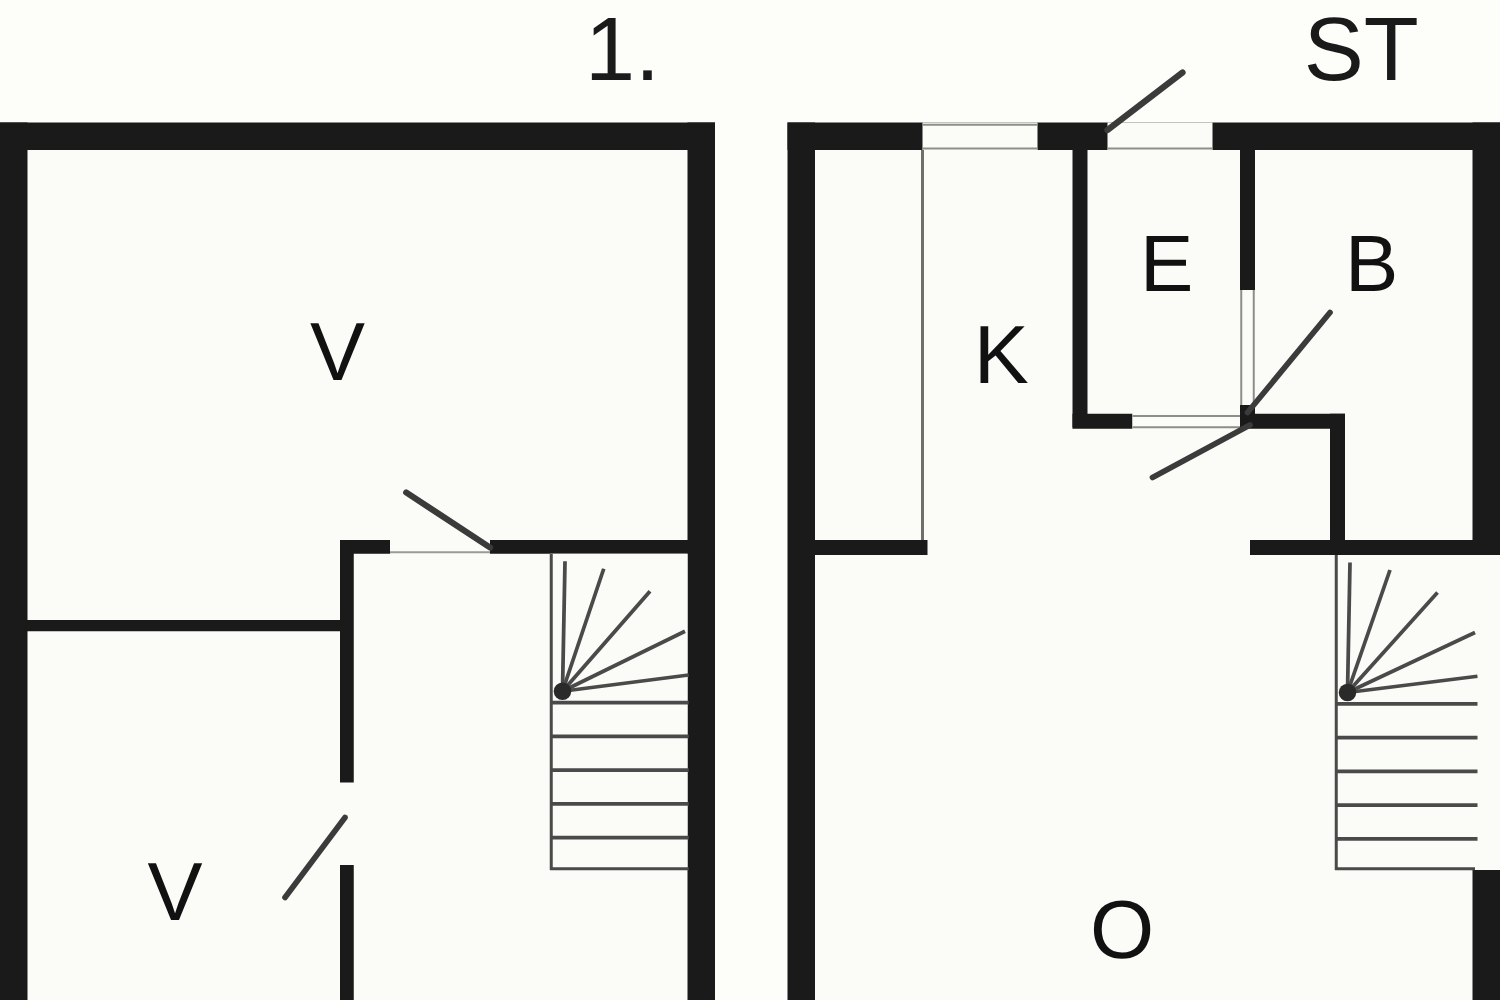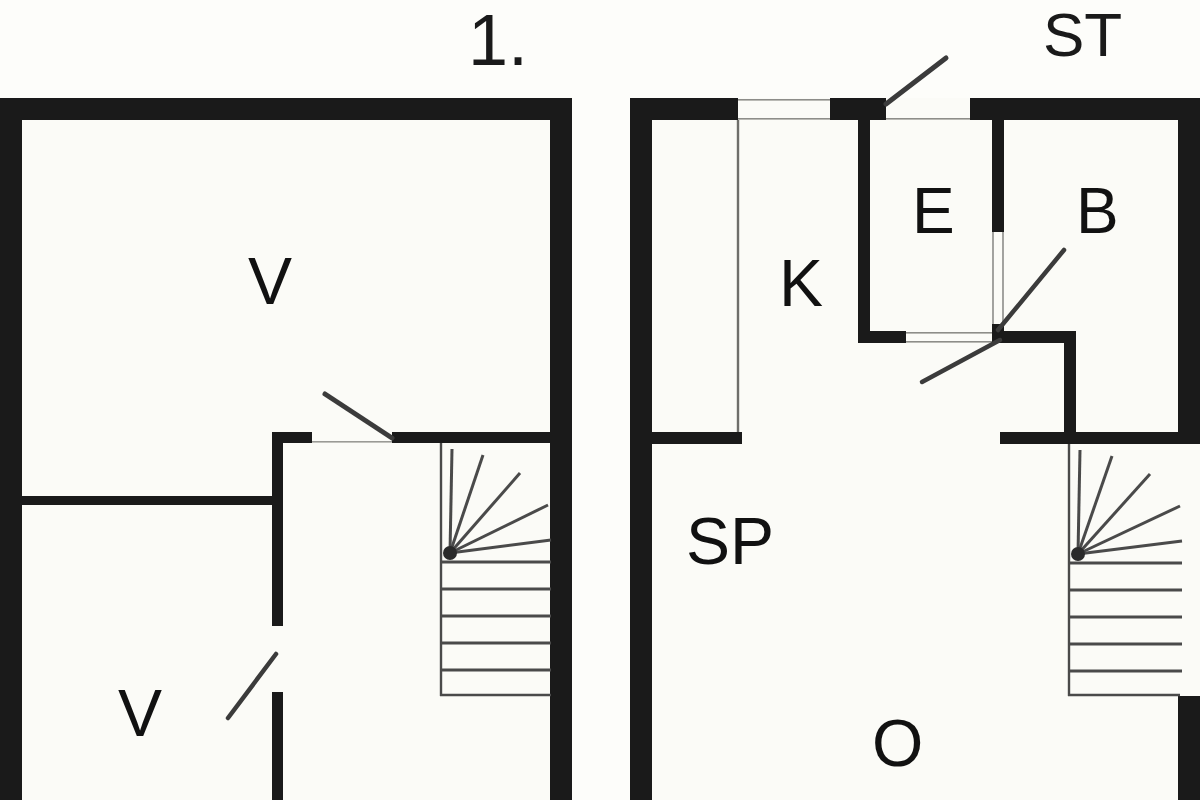--- a/index.html
+++ b/index.html
@@ -157,29 +157,28 @@
         <line x1="1069" y1="590" x2="1182" y2="590" stroke="#4a4a4a" stroke-width="3"></line>
         <line x1="1069" y1="617" x2="1182" y2="617" stroke="#4a4a4a" stroke-width="3"></line>
         <line x1="1069" y1="644" x2="1182" y2="644" stroke="#4a4a4a" stroke-width="3"></line>
         <line x1="1069" y1="671" x2="1182" y2="671" stroke="#4a4a4a" stroke-width="3"></line>
       </g>
     </g>
   </svg>
 
   <div class="floor-label" style="left:468px; top:4px; font-size:72px;">1.</div>
 
-  <div class="floor-label" style="left:1043px; top:4px; font-size:62px;">ST</div>
+  <div class="floor-label" style="left:1043px; top:4px; font-size:72px;">ST</div>
 
   <div class="room-label" style="left:248px; top:248px; font-size:66px;">V</div>
 
   <div class="room-label" style="left:118px; top:680px; font-size:66px;">V</div>
 
   <div class="room-label" style="left:779px; top:250px; font-size:66px;">K</div>
 
   <div class="room-label" style="left:912px; top:179px; font-size:64px;">E</div>
 
   <div class="room-label" style="left:1076px; top:179px; font-size:64px;">B</div>
 
-  <div class="room-label" style="left:686px; top:508px; font-size:66px;">SP</div>
 
   <div class="room-label" style="left:872px; top:710px; font-size:66px;">O</div>
 
 </div>
 
 </body></html>

